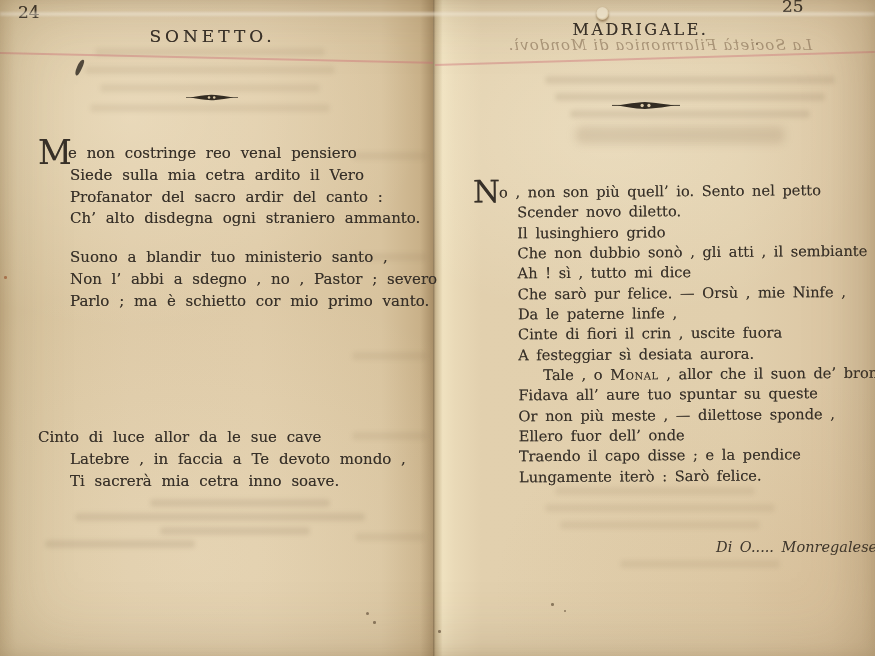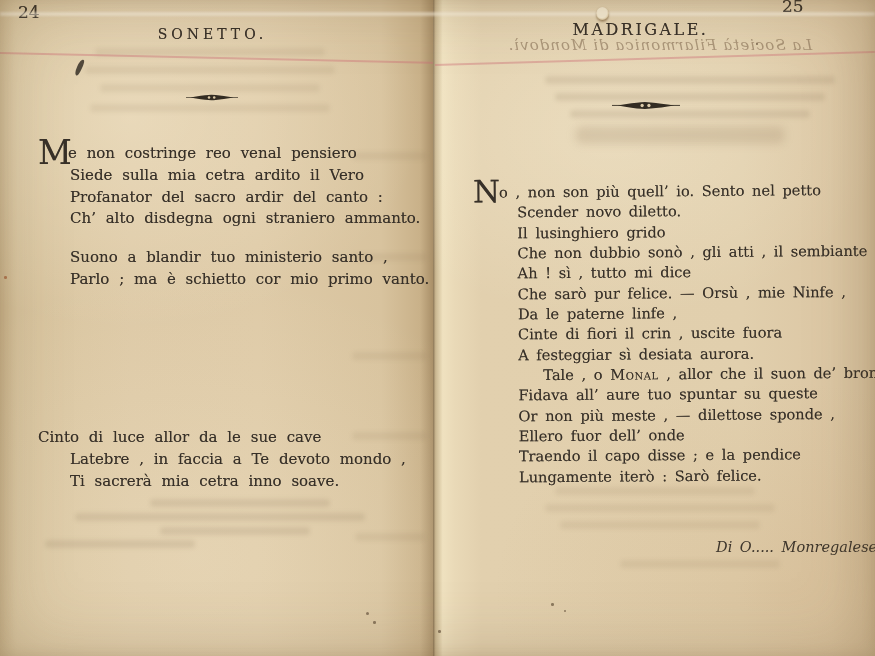--- a/index.html
+++ b/index.html
@@ -44,21 +44,21 @@
   .bleed-script{position:absolute;background:rgba(140,116,86,.20);filter:blur(4px);border-radius:8px;}
   .bleed-text{position:absolute;transform:scaleX(-1);color:rgba(122,99,72,.55);
     font-style:italic;font-size:15px;letter-spacing:1px;filter:blur(.4px);
     text-align:center;white-space:nowrap;}
   
   .ink{color:#373028;text-shadow:0 0 .5px rgba(55,48,40,.55);}
   .pagenum{position:absolute;font-size:17px;}
   .pagenum-left{left:18px;top:2px;}
   .pagenum-right{left:782px;top:-4px;}
   .title{position:absolute;text-align:center;white-space:nowrap;}
-  .title-left{left:120px;top:26px;width:185px;font-size:14px;letter-spacing:4px;}
+  .title-left{left:120px;top:26px;width:185px;font-size:17px;letter-spacing:4px;}
   .title-right{left:558px;top:20px;width:165px;font-size:16px;letter-spacing:2.5px;}
   .ornament{position:absolute;}
   .orn-left{left:186px;top:88px;width:52px;}
   .orn-right{left:612px;top:96px;width:68px;}
   .poem{position:absolute;font-size:15px;white-space:nowrap;}
   .poem-l{left:38px;line-height:21.8px;word-spacing:5px;}
   .poem-r{left:474px;top:181px;line-height:20.35px;word-spacing:3px;font-size:14.6px;transform:rotate(-.4deg);}
   .line{margin-left:32px;}
   .line.first{margin-left:0;position:relative;padding-left:30px;}
   .poem-r .line{margin-left:44px;}
@@ -117,20 +117,21 @@
 
   <div class="poem poem-l ink" style="top:143px;">
     <div class="line first"><span class="dropcap">M</span><span>e non costringe reo venal pensiero</span></div>
     <div class="line">Siede sulla mia cetra ardito il Vero</div>
     <div class="line">Profanator del sacro ardir del canto :</div>
     <div class="line">Ch’ alto disdegna ogni straniero ammanto.</div>
   </div>
 
   <div class="poem poem-l ink" style="top:247px;">
     <div class="line">Suono a blandir tuo ministerio santo ,</div>
+    <div class="line">Non l’ abbi a sdegno , no , Pastor ; severo</div>
     <div class="line">Parlo ; ma è schietto cor mio primo vanto.</div>
   </div>
 
 
   <div class="poem poem-l ink" style="top:427px;">
     <div class="line first" style="padding-left:0;">Cinto di luce allor da le sue cave</div>
     <div class="line">Latebre , in faccia a Te devoto mondo ,</div>
     <div class="line">Ti sacrerà mia cetra inno soave.</div>
   </div>
 

